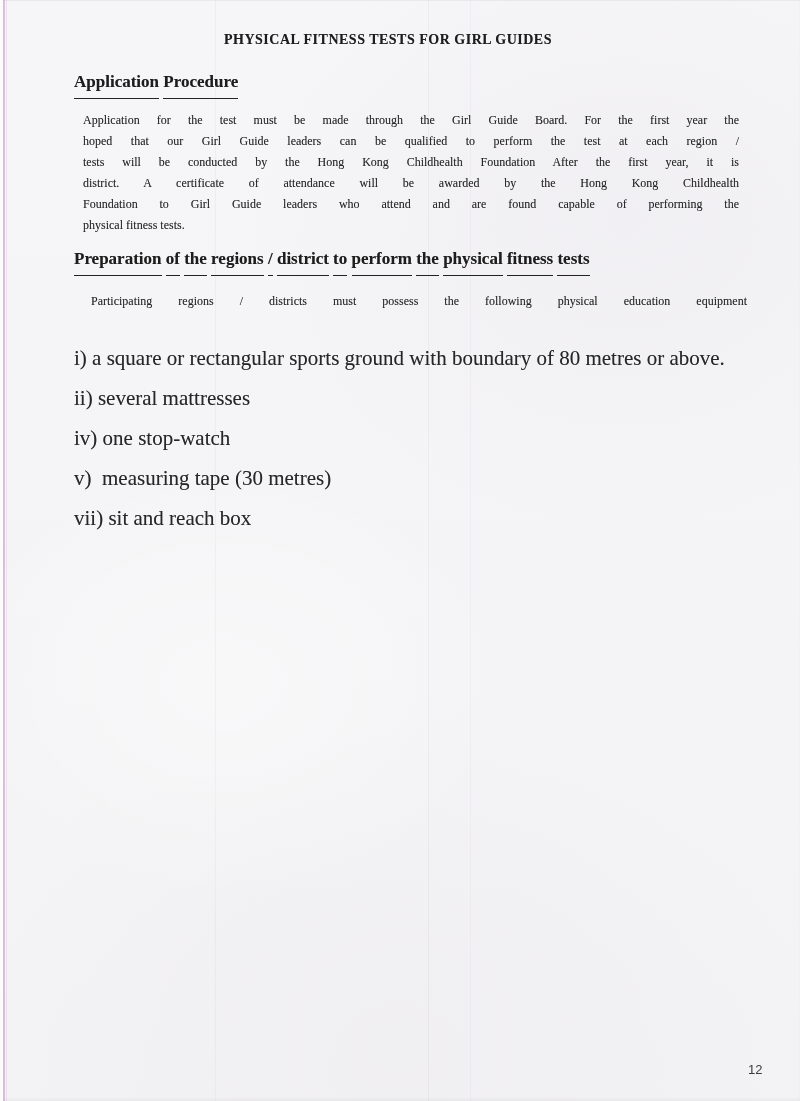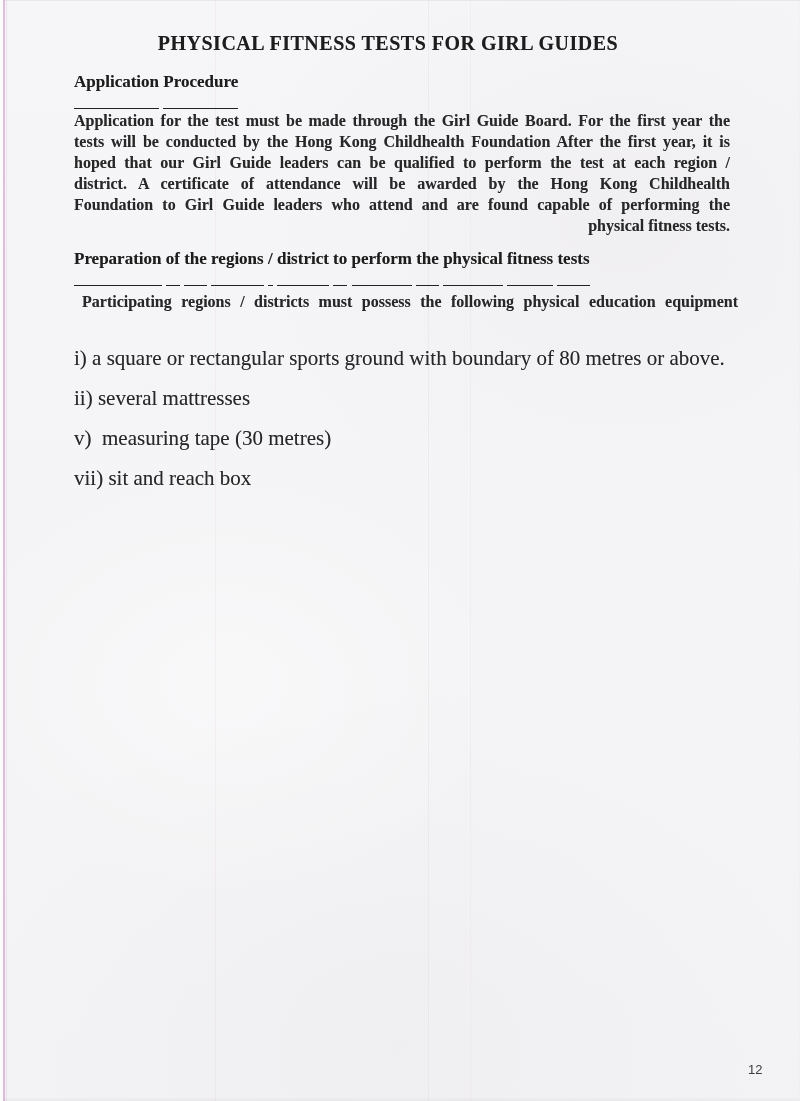--- a/index.html
+++ b/index.html
@@ -25,54 +25,53 @@
   .edge-pink-2  { position: absolute; left: 6px; top: 0; width: 1px; height: 100%; background: rgba(205,160,200,0.22); }
   .streak-a     { position: absolute; left: 215px; top: 0; width: 1px; height: 100%; background: rgba(205,160,200,0.10); }
   .streak-b     { position: absolute; left: 428px; top: 0; width: 1px; height: 100%; background: rgba(140,140,155,0.08); }
   .streak-c     { position: absolute; left: 470px; top: 0; width: 1px; height: 100%; background: rgba(205,160,200,0.07); }
 
   .doc-title {
     position: absolute;
     left: 74px; top: 32px;
     width: 628px;
     text-align: center;
-    font-size: 20px;
+    font-size: 14px;
     font-weight: bold;
     letter-spacing: 0.5px;
     color: #1d1d1d;
     text-shadow: 0 0 0.6px rgba(20,20,20,0.40);
   }
 
   .heading {
     position: absolute;
     left: 74px;
     width: 656px;
     font-size: 17px;
     font-weight: bold;
     color: #1d1d1d;
     text-shadow: 0 0 0.6px rgba(20,20,20,0.40);
   }
   .heading-application { top: 72px; }
   .heading-preparation { top: 249px; }
-  .wu { border-bottom: 1.5px solid #222222; padding-bottom: 17px; }
+  .wu { border-bottom: 1.5px solid #222222; padding-bottom: 7px; }
 
   .para {
     position: absolute;
-    left: 74px;
+    left: 83px;
     width: 656px;
-    font-size: 16px;
+    font-size: 12px;
     line-height: 21px;
     color: #272727;
     text-shadow: 0 0 0.5px rgba(30,30,30,0.30);
-    font-weight: bold;
   }
   .para-application { top: 110px; }
   .para-preparation { top: 291px; margin-left: 8px; }
   .jline      { text-align: justify; text-align-last: justify; }
-  .jline-last { text-align: right; }
+  .jline-last { text-align: left; }
 
   .equipment-list {
     position: absolute;
     left: 74px; top: 348px;
     width: 656px;
     font-size: 21px;
     line-height: 21px;
     color: #272727;
     text-shadow: 0 0 0.5px rgba(30,30,30,0.30);
   }
@@ -97,35 +96,36 @@
   <div class="streak-a"></div>
   <div class="streak-b"></div>
   <div class="streak-c"></div>
 
   <div class="doc-title">PHYSICAL FITNESS TESTS FOR GIRL GUIDES</div>
 
   <div class="heading heading-application word-underline"><span class="wu">Application</span> <span class="wu">Procedure</span></div>
 
   <div class="para para-application">
     <div class="jline">Application for the test must be made through the Girl Guide Board. For the first year the</div>
+    <div class="jline">hoped that our Girl Guide leaders can be qualified to perform the test at each region /</div>
     <div class="jline">tests will be conducted by the Hong Kong Childhealth Foundation After the first year, it is</div>
-    <div class="jline">hoped that our Girl Guide leaders can be qualified to perform the test at each region /</div>
     <div class="jline">district. A certificate of attendance will be awarded by the Hong Kong Childhealth</div>
     <div class="jline">Foundation to Girl Guide leaders who attend and are found capable of performing the</div>
     <div class="jline-last">physical fitness tests.</div>
   </div>
 
   <div class="heading heading-preparation word-underline"><span class="wu">Preparation</span> <span class="wu">of</span> <span class="wu">the</span> <span class="wu">regions</span> <span class="wu">/</span> <span class="wu">district</span> <span class="wu">to</span> <span class="wu">perform</span> <span class="wu">the</span> <span class="wu">physical</span> <span class="wu">fitness</span> <span class="wu">tests</span></div>
 
   <div class="para para-preparation">
     <div class="jline">Participating regions / districts must possess the following physical education equipment</div>
   </div>
 
   <div class="equipment-list">
     <div class="equipment-item">i) a square or rectangular sports ground with boundary of 80 metres or above.</div>
     <div class="equipment-item">ii) several mattresses</div>
+    <div class="equipment-item">iv) one stop-watch</div>
     <div class="equipment-item">v)  measuring tape (30 metres)</div>
     <div class="equipment-item">vii) sit and reach box</div>
   </div>
 
   <div class="page-number">12</div>
 
 </div>
 
 </body></html>

